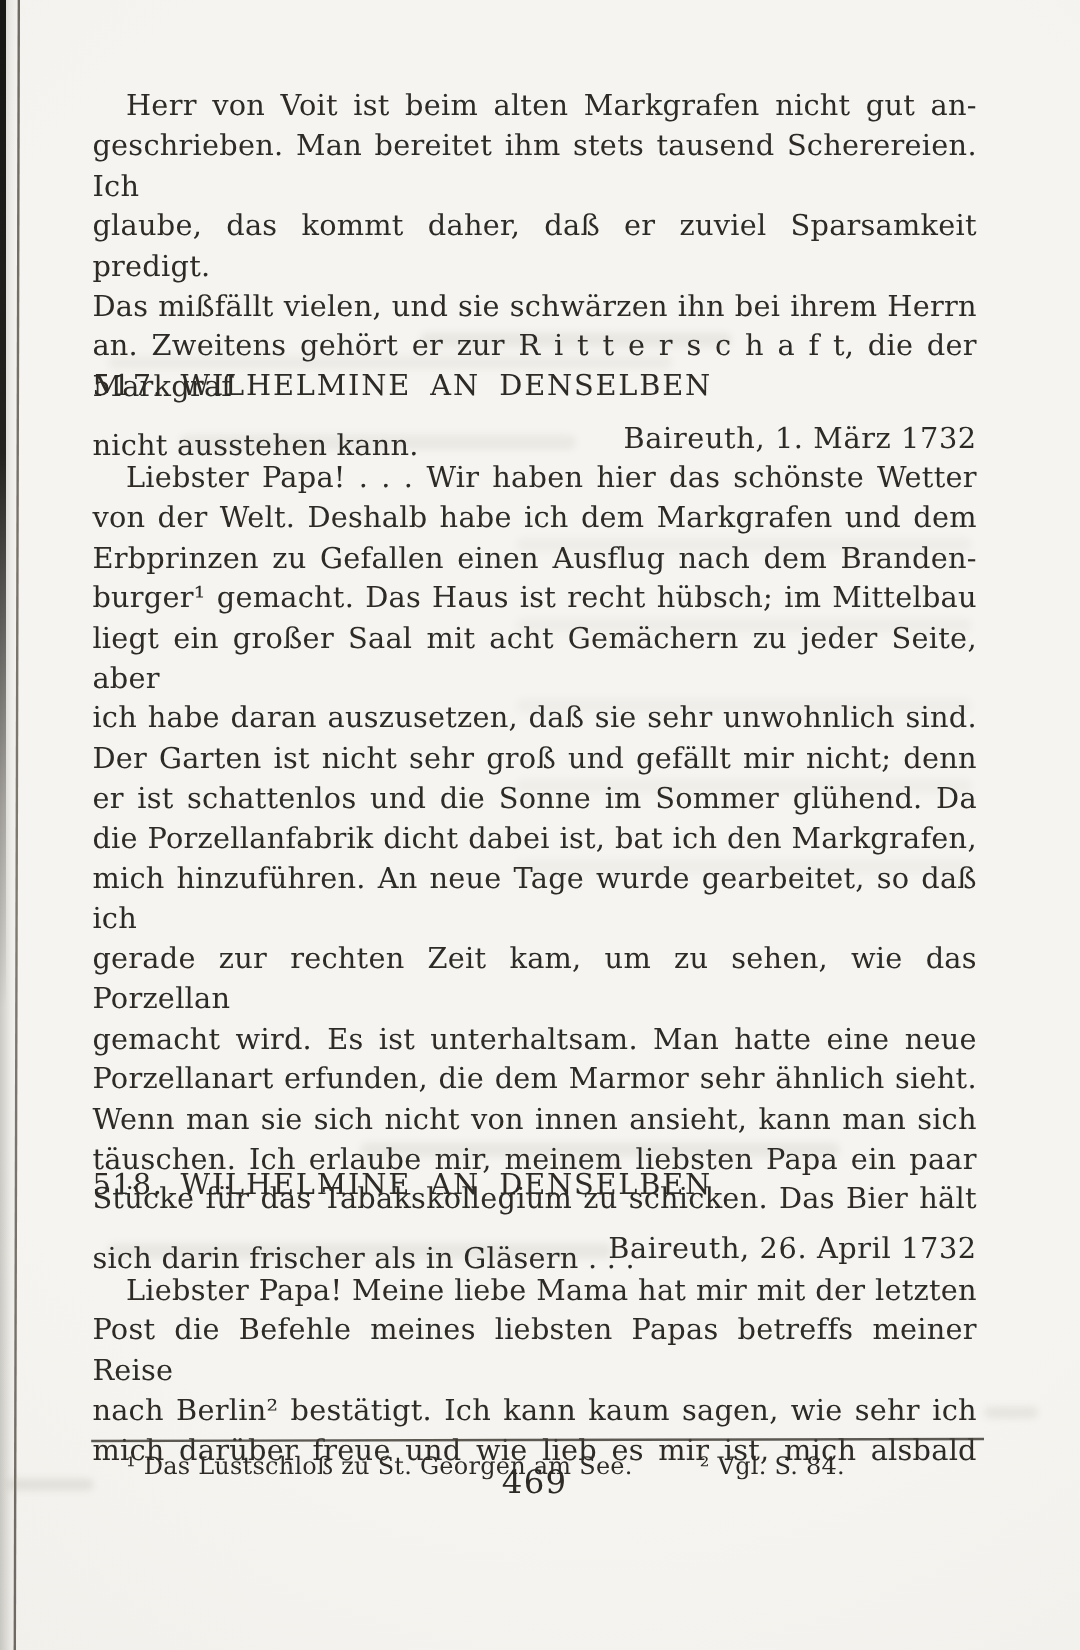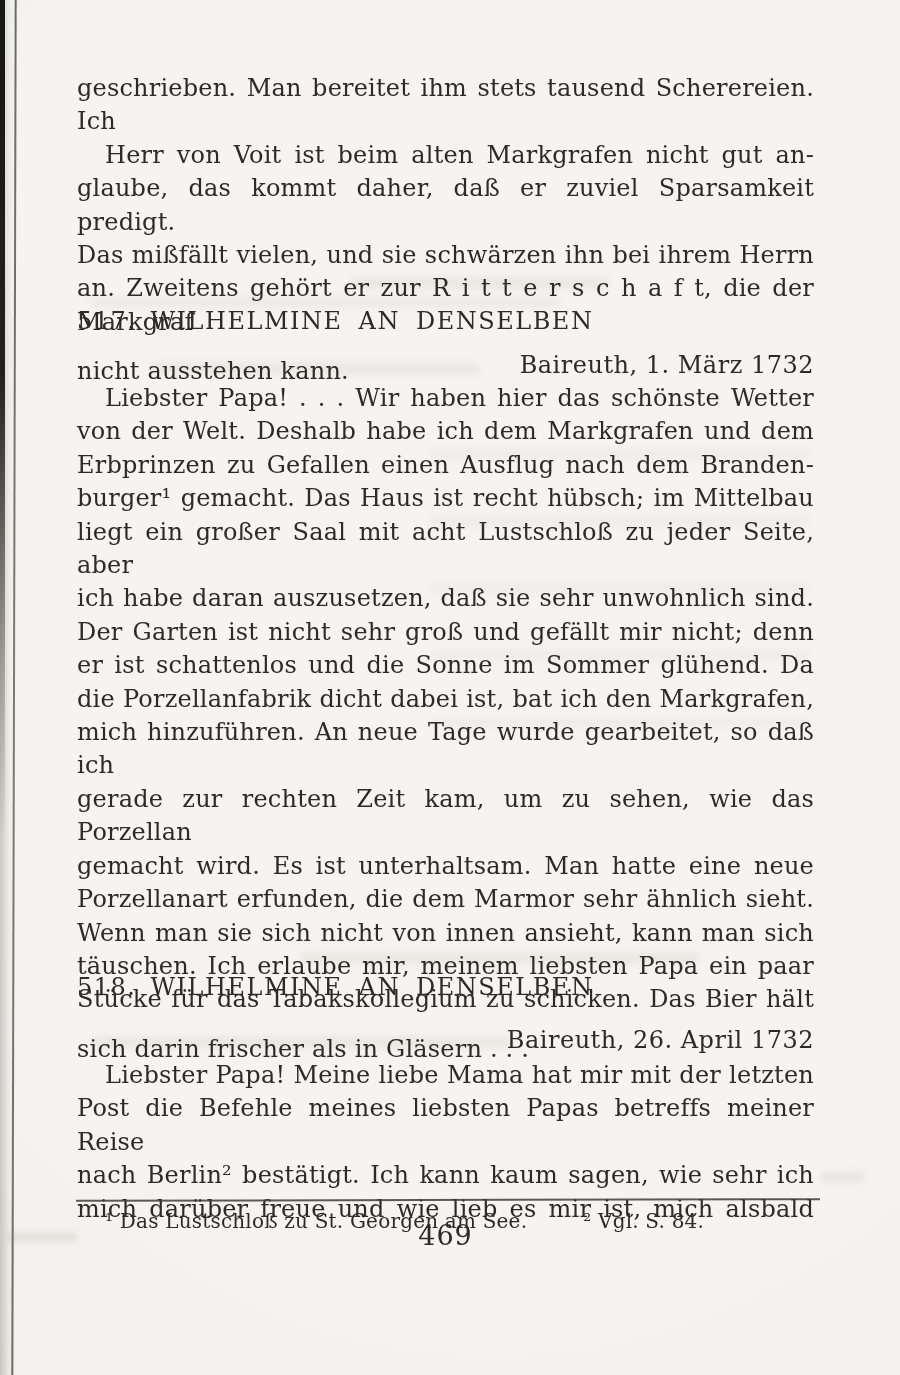--- a/index.html
+++ b/index.html
@@ -100,38 +100,38 @@
   <div class="smudge" style="top:515px;left:430px;width:380px;height:12px;opacity:.055"></div>
   <div class="smudge" style="top:582px;left:430px;width:380px;height:12px;opacity:.05"></div>
   <div class="smudge" style="top:649px;left:430px;width:380px;height:12px;opacity:.05"></div>
   <div class="smudge" style="top:716px;left:430px;width:380px;height:12px;opacity:.05"></div>
   <div class="smudge" style="top:952px;left:300px;width:400px;height:12px;opacity:.10"></div>
   <div class="smudge" style="top:1036px;left:90px;width:420px;height:13px;opacity:.10"></div>
   <div class="smudge" style="top:1172px;left:820px;width:45px;height:10px;opacity:.12"></div>
   <div class="smudge" style="top:1232px;left:6px;width:72px;height:10px;opacity:.15"></div>
 
   <div class="col" style="top:72px">
+    <div class="bl in">Herr von Voit ist beim alten Markgrafen nicht gut an-</div>
     <div class="bl">geschrieben. Man bereitet ihm stets tausend Scherereien. Ich</div>
-    <div class="bl in">Herr von Voit ist beim alten Markgrafen nicht gut an-</div>
     <div class="bl">glaube, das kommt daher, daß er zuviel Sparsamkeit predigt.</div>
     <div class="bl">Das mißfällt vielen, und sie schwärzen ihn bei ihrem Herrn</div>
     <div class="bl">an. Zweitens gehört er zur R i t t e r s c h a f t, die der Markgraf</div>
     <div class="bl last">nicht ausstehen kann.</div>
   </div>
 
   <div class="col heading" style="top:306px">
     <span class="hnum">517.</span><span class="htitle">WILHELMINE AN DENSELBEN</span>
   </div>
   <div class="col dateline" style="top:350px">Baireuth, 1. März 1732</div>
   <div class="col" style="top:382px">
     <div class="bl in">Liebster Papa! . . . Wir haben hier das schönste Wetter</div>
     <div class="bl">von der Welt. Deshalb habe ich dem Markgrafen und dem</div>
     <div class="bl">Erbprinzen zu Gefallen einen Ausflug nach dem Branden-</div>
     <div class="bl">burger¹ gemacht. Das Haus ist recht hübsch; im Mittelbau</div>
-    <div class="bl">liegt ein großer Saal mit acht Lustschloß zu jeder Seite, aber</div>
+    <div class="bl">liegt ein großer Saal mit acht Gemächern zu jeder Seite, aber</div>
     <div class="bl">ich habe daran auszusetzen, daß sie sehr unwohnlich sind.</div>
     <div class="bl">Der Garten ist nicht sehr groß und gefällt mir nicht; denn</div>
     <div class="bl">er ist schattenlos und die Sonne im Sommer glühend. Da</div>
     <div class="bl">die Porzellanfabrik dicht dabei ist, bat ich den Markgrafen,</div>
     <div class="bl">mich hinzuführen. An neue Tage wurde gearbeitet, so daß ich</div>
     <div class="bl">gerade zur rechten Zeit kam, um zu sehen, wie das Porzellan</div>
     <div class="bl">gemacht wird. Es ist unterhaltsam. Man hatte eine neue</div>
     <div class="bl">Porzellanart erfunden, die dem Marmor sehr ähnlich sieht.</div>
     <div class="bl">Wenn man sie sich nicht von innen ansieht, kann man sich</div>
     <div class="bl">täuschen. Ich erlaube mir, meinem liebsten Papa ein paar</div>

